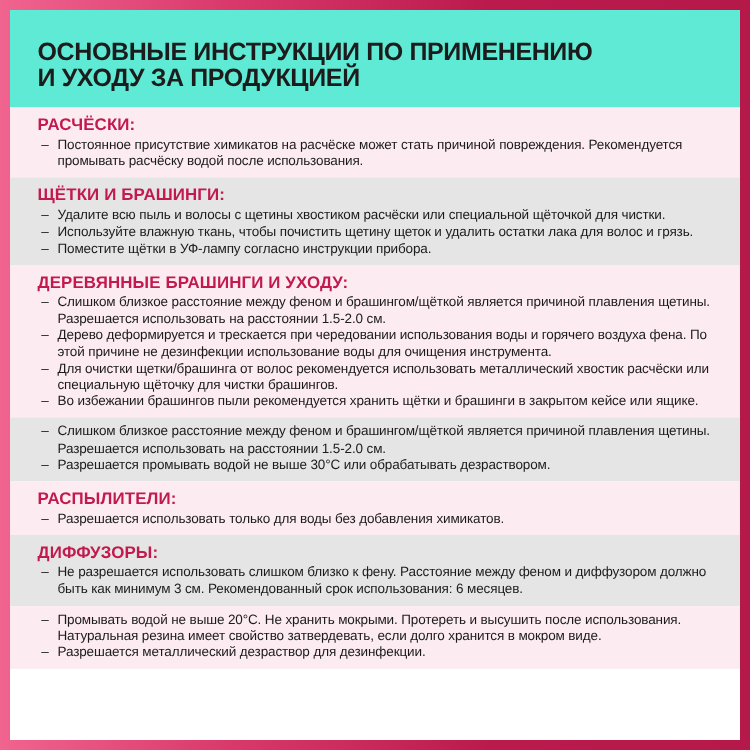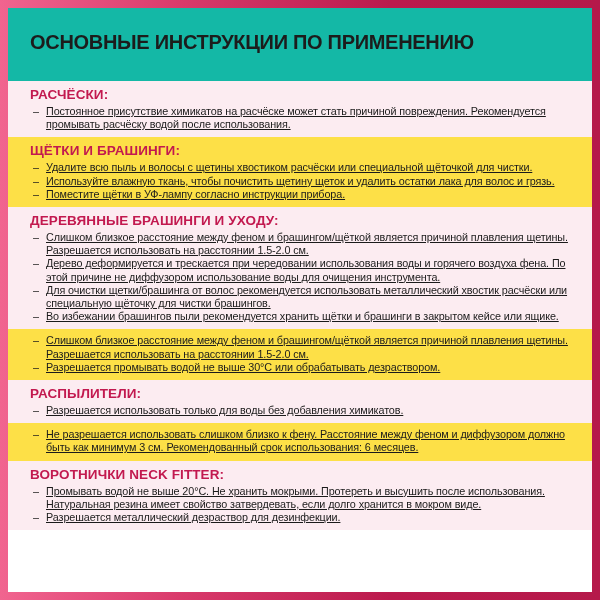--- a/index.html
+++ b/index.html
@@ -12,62 +12,63 @@
     overflow:hidden;
   }
   .content{
     width:100%;height:100%;
     background:#ffffff;
     display:flex;flex-direction:column;
     overflow:hidden;
   }
   .header{
     display:flex;align-items:flex-start;justify-content:space-between;
-    padding:24px 16px 28px 22px;
-    background:#14b8a6;
+    padding:24px 16px 12px 22px;
+    background:#5eead4;
     flex:0 0 auto;
   }
   .title{
     font-size:20px;line-height:21px;font-weight:bold;color:#1c1c1c;
     letter-spacing:-0.3px;
   }
   .logo{
     position:relative;width:118px;height:54px;margin-top:-4px;flex:0 0 auto;
   }
   .sections{flex:1 1 auto;display:flex;flex-direction:column;}
   .section{
     padding:5px 14px 6px 22px;
-    background:#fde047;
+    background:#e5e5e5;
   }
   .section.band-pink{background:var(--band-pink,#fcecf1);}
   .section h2{
     margin:1px 0 2px 0;
     font-size:13.5px;line-height:16px;
     color:var(--accent,#c2194f);
     letter-spacing:0.1px;
   }
   .bullet{
     display:flex;align-items:flex-start;
     font-size:10.8px;line-height:13.2px;color:#1b1b1b;
   }
   .bullet .dash{
     flex:0 0 13px;margin-left:3px;color:#1b1b1b;
   }
-  .bullet .txt{flex:1 1 auto;letter-spacing:-0.1px;text-decoration:underline;}
+  .bullet .txt{flex:1 1 auto;letter-spacing:-0.1px;}
   .logo svg text{font-family:"Liberation Sans","DejaVu Sans",sans-serif;}
 </style>
 </head>
 <body>
 
 <div class="frame">
   <div class="content">
 
     <div class="header">
       <div class="title">
         <div>ОСНОВНЫЕ ИНСТРУКЦИИ ПО ПРИМЕНЕНИЮ</div>
+        <div>И УХОДУ ЗА ПРОДУКЦИЕЙ</div>
       </div>
     </div>
 
     <div class="sections">
         <div class="section band-pink">
     <h2>РАСЧЁСКИ:</h2>
 
   <div class="bullet">
       <span class="dash">–</span>
       <span class="txt">Постоянное присутствие химикатов на расчёске может стать причиной повреждения. Рекомендуется промывать расчёску водой после использования.</span>
@@ -91,21 +92,21 @@
         </div>
         <div class="section band-pink">
     <h2>ДЕРЕВЯННЫЕ БРАШИНГИ И УХОДУ:</h2>
 
   <div class="bullet">
       <span class="dash">–</span>
       <span class="txt">Слишком близкое расстояние между феном и брашингом/щёткой является причиной плавления щетины. Разрешается использовать на расстоянии 1.5-2.0 см.</span>
     </div>
           <div class="bullet">
       <span class="dash">–</span>
-      <span class="txt">Дерево деформируется и трескается при чередовании использования воды и горячего воздуха фена. По этой причине не диффузором использование воды для очищения инструмента.</span>
+      <span class="txt">Дерево деформируется и трескается при чередовании использования воды и горячего воздуха фена. По этой причине не дезинфекции использование воды для очищения инструмента.</span>
     </div>
           <div class="bullet">
       <span class="dash">–</span>
       <span class="txt">Для очистки щетки/брашинга от волос рекомендуется использовать металлический хвостик расчёски или специальную щёточку для чистки брашингов.</span>
     </div>
           <div class="bullet">
       <span class="dash">–</span>
       <span class="txt">Во избежании брашингов пыли рекомендуется хранить щётки и брашинги в закрытом кейсе или ящике.</span>
     </div>
         </div>
@@ -122,28 +123,28 @@
         </div>
         <div class="section band-pink">
     <h2>РАСПЫЛИТЕЛИ:</h2>
 
   <div class="bullet">
       <span class="dash">–</span>
       <span class="txt">Разрешается использовать только для воды без добавления химикатов.</span>
     </div>
         </div>
         <div class="section">
+    <h2>ДИФФУЗОРЫ:</h2>
 
   <div class="bullet">
       <span class="dash">–</span>
       <span class="txt">Не разрешается использовать слишком близко к фену. Расстояние между феном и диффузором должно быть как минимум 3 см. Рекомендованный срок использования: 6 месяцев.</span>
     </div>
         </div>
         <div class="section band-pink">
-    <h2>ВОРОТНИЧКИ NECK FITTER:</h2>
 
   <div class="bullet">
       <span class="dash">–</span>
       <span class="txt">Промывать водой не выше 20°С. Не хранить мокрыми. Протереть и высушить после использования. Натуральная резина имеет свойство затвердевать, если долго хранится в мокром виде.</span>
     </div>
           <div class="bullet">
       <span class="dash">–</span>
       <span class="txt">Разрешается металлический дезраствор для дезинфекции.</span>
     </div>
         </div>

